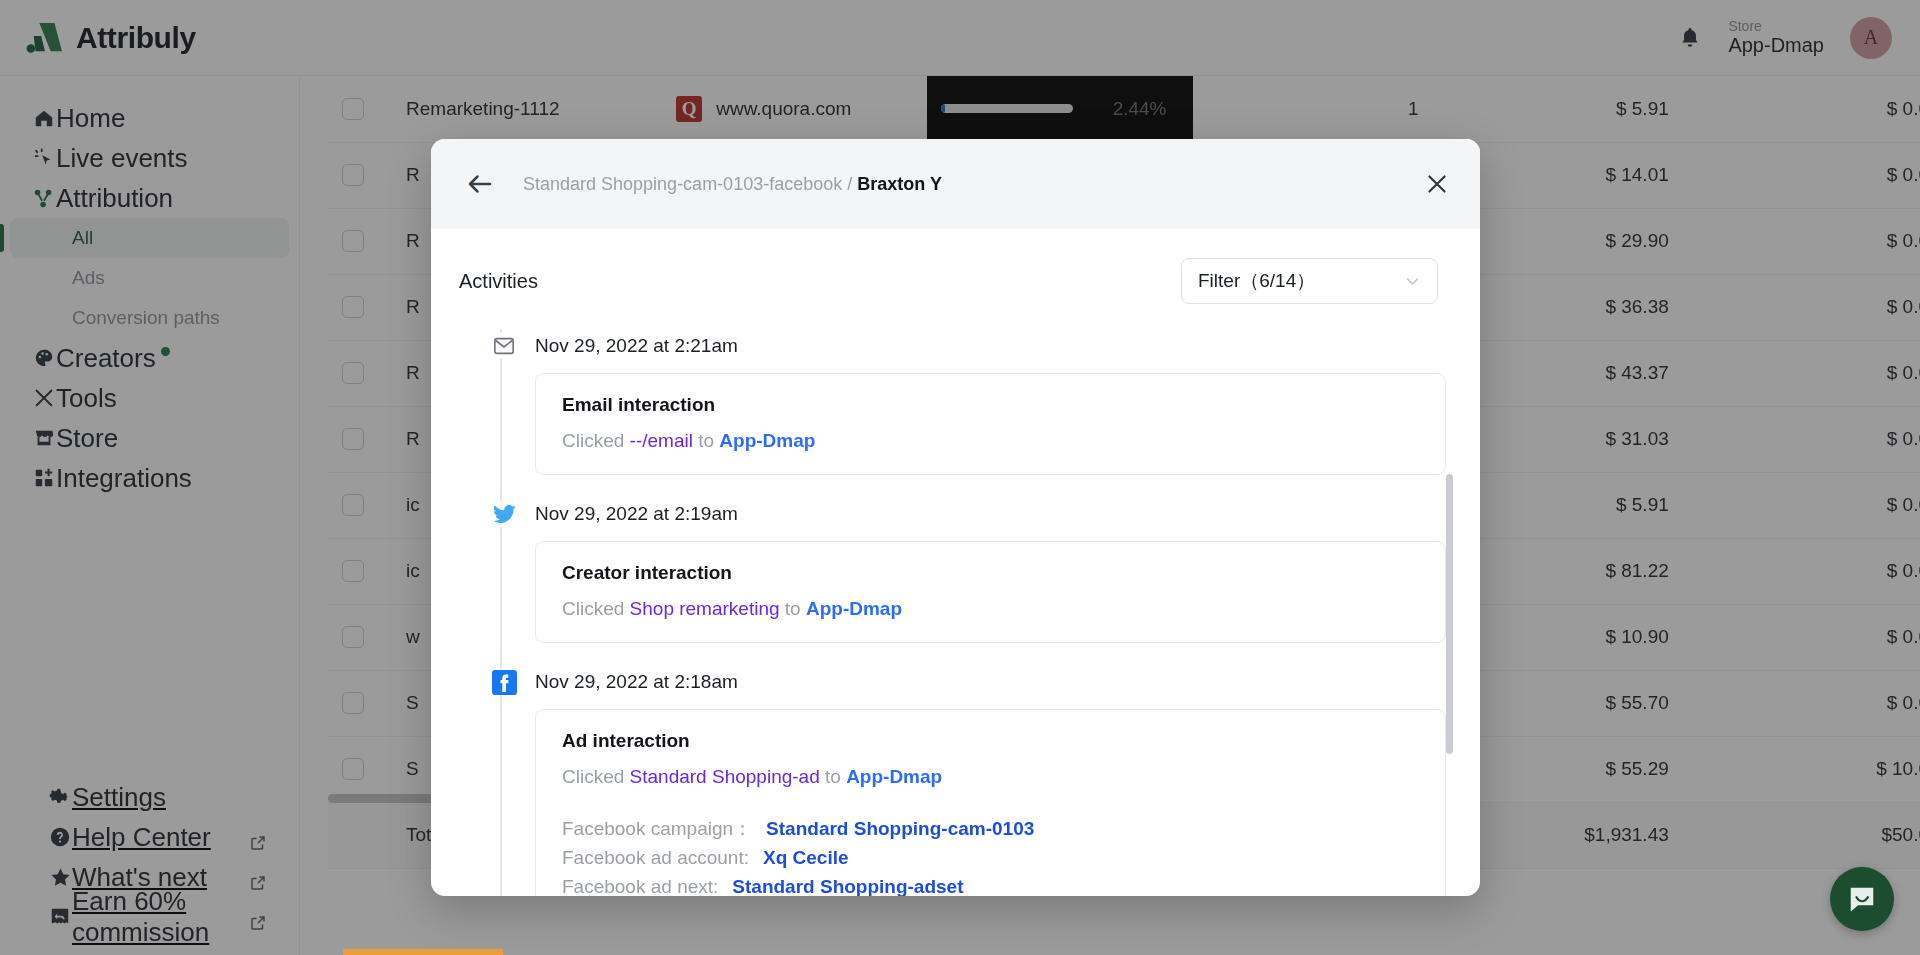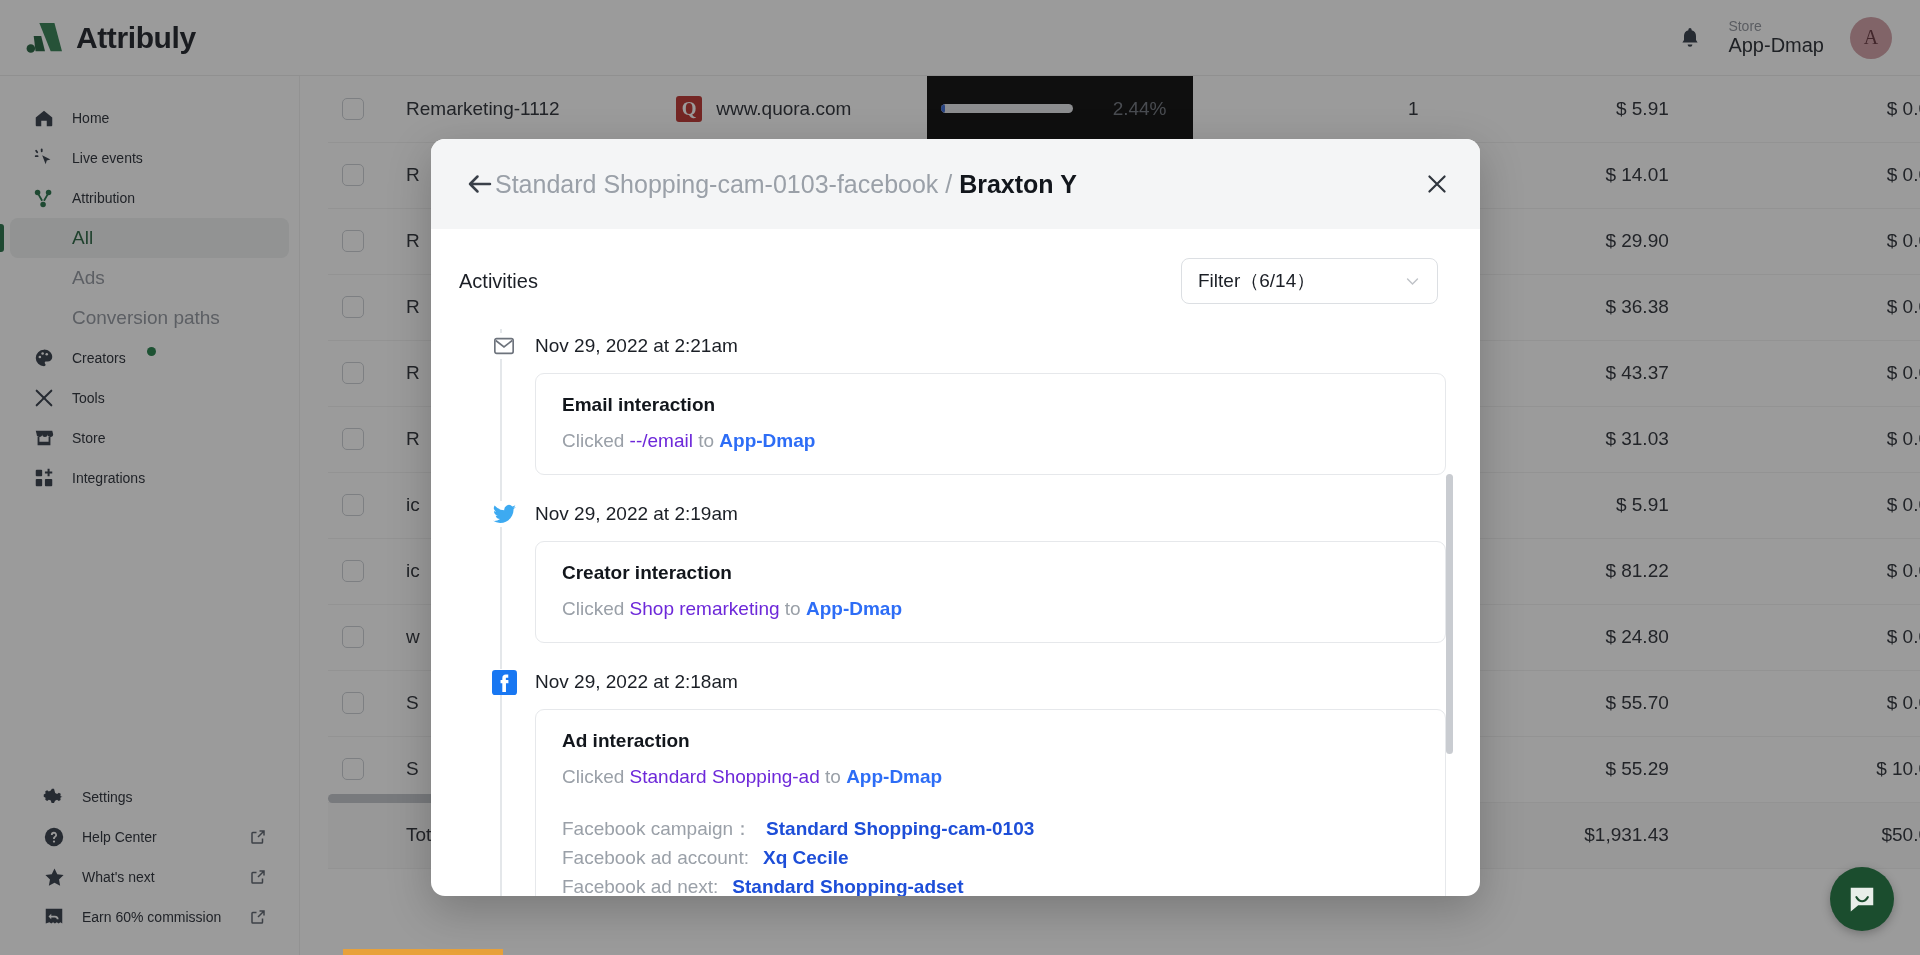--- a/index.html
+++ b/index.html
@@ -48,44 +48,44 @@
   }
 
   
   .sidebar {
     position: absolute; top: 76px; left: 0; bottom: 0; width: 300px;
     background: #ffffff; border-right: 1px solid #eeeeee;
     padding-top: 22px;
     z-index: 4;
   }
   .nav-item {
-    display: flex; align-items: center; gap: 16px;
+    display: flex; align-items: center; 
     height: 40px; padding: 0 22px; margin: 0 10px;
     border-radius: 8px; cursor: pointer;
-    font-size: 14px; color: #20252e;
+    font-size: 26px; color: #20252e;
   }
   .nav-item .ico { width: 24px; height: 24px; flex: none; display:flex; align-items:center; justify-content:center; }
   .nav-sub {
     display: flex; align-items: center;
     height: 40px; padding: 0 22px 0 62px; margin: 0 10px;
     border-radius: 8px; cursor: pointer;
     font-size: 19px; color: #8d929b;
   }
   .nav-sub.active {
     background: #eef0f0; color: #1e5c38; position: relative;
   }
   .nav-sub.active::before {
     content: ""; position: absolute; left: -10px; top: 6px;
     width: 4px; height: 28px; background: #1e6b41; border-radius: 0 3px 3px 0;
   }
   .nav-dot {
     width: 9px; height: 9px; border-radius: 50%; background: #1b7a43;
     margin-left: 5px; align-self: flex-start; margin-top: 9px;
   }
-  .nav-bottom { position: absolute; left: 10px; right: 0; bottom: 18px; }
+  .nav-bottom { position: absolute; left: 16px; right: 0; bottom: 18px; text-decoration: underline; }
   .ext-ico { margin-left: auto; width: 18px; height: 18px; opacity: .8; }
 
   
   .content {
     position: absolute; top: 76px; left: 300px; right: 0; bottom: 0;
     background: #ffffff; overflow: hidden;
   }
   .table-wrap {
     position: absolute; left: 28px; right: 0; top: 0;
   }
@@ -143,21 +143,21 @@
     box-shadow: 0 14px 44px rgba(0,0,0,.22);
     display: flex; flex-direction: column; overflow: hidden;
   }
   .modal-head {
     height: 90px; background: #f4f5f6; flex: none;
     display: flex; align-items: center; padding: 0 30px 0 34px;
     position: relative;
   }
   .back-arrow { width: 30px; height: 30px; cursor: pointer; flex: none; }
   .modal-title {
-    font-size: 25px; color: #9aa0a8; font-weight: 400;
+    font-size: 18px; margin-left: 28px; color: #9aa0a8; font-weight: 400;
     white-space: nowrap;
   }
   .modal-title b { color: #12161c; font-weight: 700; }
   .close-x {
     margin-left: auto; width: 26px; height: 26px; cursor: pointer; flex: none;
   }
 
   .modal-body { flex: 1; position: relative; overflow: hidden; }
 
   .act-row {
@@ -506,21 +506,21 @@
               <td class="c-m2">$ 0.0</td>
             </tr>
             <tr>
               <td class="c-check">
                 <span class="chk"></span>
               </td>
               <td class="c-name">w</td>
               <td class="c-src"></td>
               <td class="c-pct"></td>
               <td class="c-num"></td>
-              <td class="c-m1">$ 24.80</td>
+              <td class="c-m1">$ 10.90</td>
               <td class="c-m2">$ 0.0</td>
             </tr>
             <tr>
               <td class="c-check">
                 <span class="chk"></span>
               </td>
               <td class="c-name">S</td>
               <td class="c-src"></td>
               <td class="c-pct"></td>
               <td class="c-num"></td>

